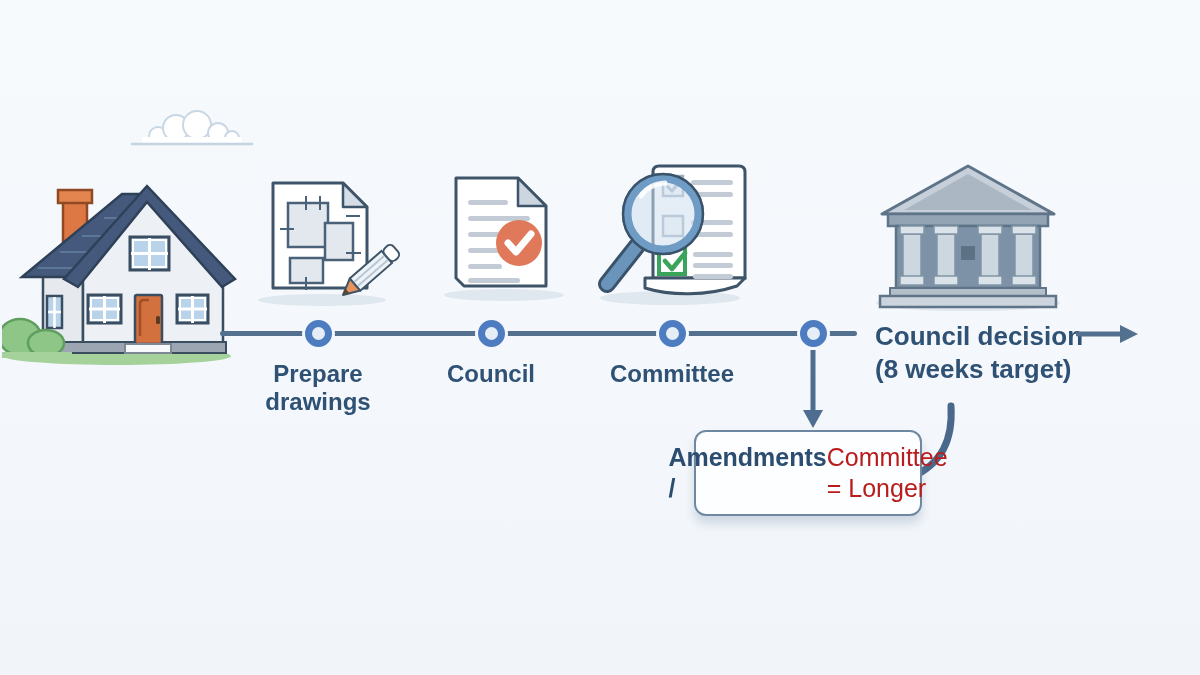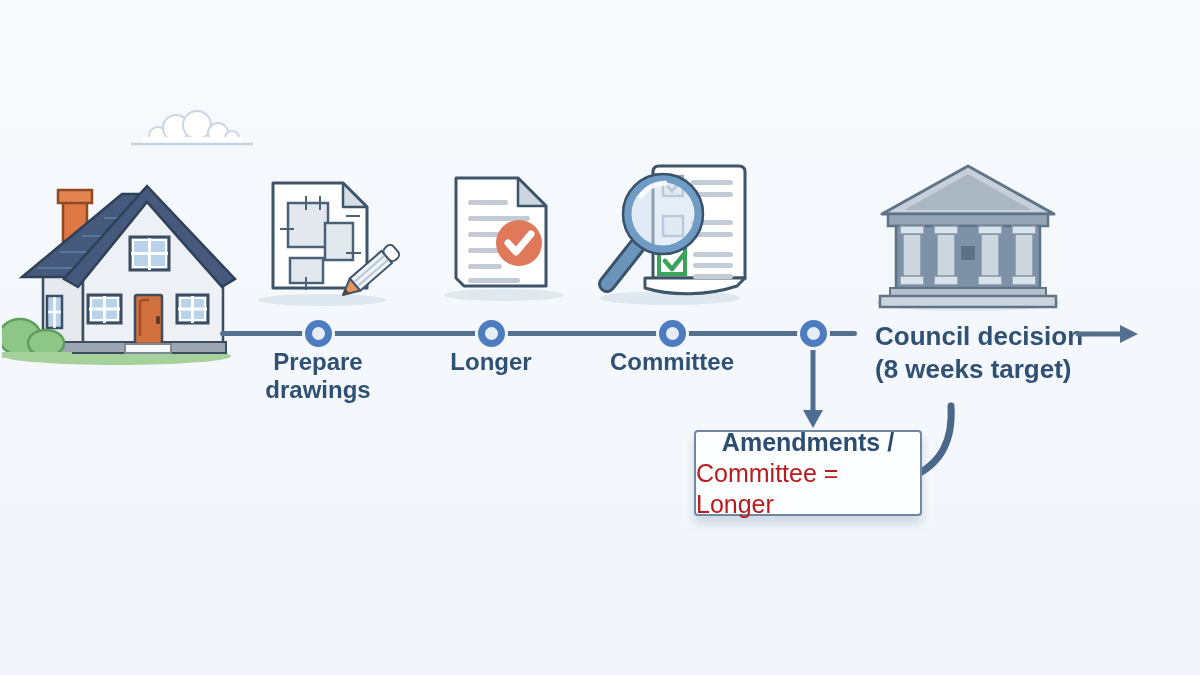--- a/index.html
+++ b/index.html
@@ -24,39 +24,39 @@
   }
   .timeline-node{
     position:absolute;top:320px;
     width:13px;height:13px;
     border:7px solid #4d7cc0;
     background:#e5edf7;
     border-radius:50%;
     box-shadow:0 0 0 3px #f4f7fb;
   }
   .step-label{
-    position:absolute;top:348px;
+    position:absolute;top:360px;
     transform:translateX(-50%);
     font-size:24px;font-weight:700;
     color:#2e5174;text-align:center;
     line-height:28px;white-space:nowrap;
   }
   .step-label.wrap{white-space:normal;width:140px;}
   .council-label{
     position:absolute;left:875px;top:320px;
     font-size:26px;font-weight:700;color:#2e5174;
     line-height:33px;white-space:nowrap;
   }
   .note-box{
     position:absolute;left:694px;top:430px;
     width:224px;height:82px;
     background:#fdfeff;
-    border:2px solid #6f88a2;border-radius:4px;
+    border:2px solid #6f88a2;border-radius:12px;
     box-shadow:0 8px 10px rgba(130,150,175,0.30);
-    display:flex;flex-direction:column;
+    display:flex;
     justify-content:center;align-items:center;
     line-height:31px;
   }
   .note-line1{font-size:25px;font-weight:700;color:#2c4d70;}
   .note-line2{font-size:25px;font-weight:400;color:#b91c1c;}
 </style>
 </head>
 <body>
 
 <div class="stage">
@@ -216,21 +216,21 @@
   </svg>
 
   <div class="timeline-line"></div>
 
   <div class="timeline-node" style="left:305px"></div>
   <div class="timeline-node" style="left:478px"></div>
   <div class="timeline-node" style="left:659px"></div>
   <div class="timeline-node" style="left:800px"></div>
 
   <div class="step-label wrap" style="left:318px">Prepare drawings</div>
-  <div class="step-label" style="left:491px">Longer</div>
+  <div class="step-label" style="left:491px">Council</div>
   <div class="step-label" style="left:672px">Committee</div>
 
   <div class="council-label">
     <div>Council decision</div>
     <div>(8 weeks target)</div>
   </div>
 
   <svg class="abs" style="left:1076px;top:322px" width="64" height="24" viewBox="0 0 64 24">
     <line x1="2" y1="12" x2="46" y2="12" stroke="#53718f" stroke-width="5" stroke-linecap="round"></line>
     <polygon points="44,3 62,12 44,21" fill="#53718f"></polygon>

